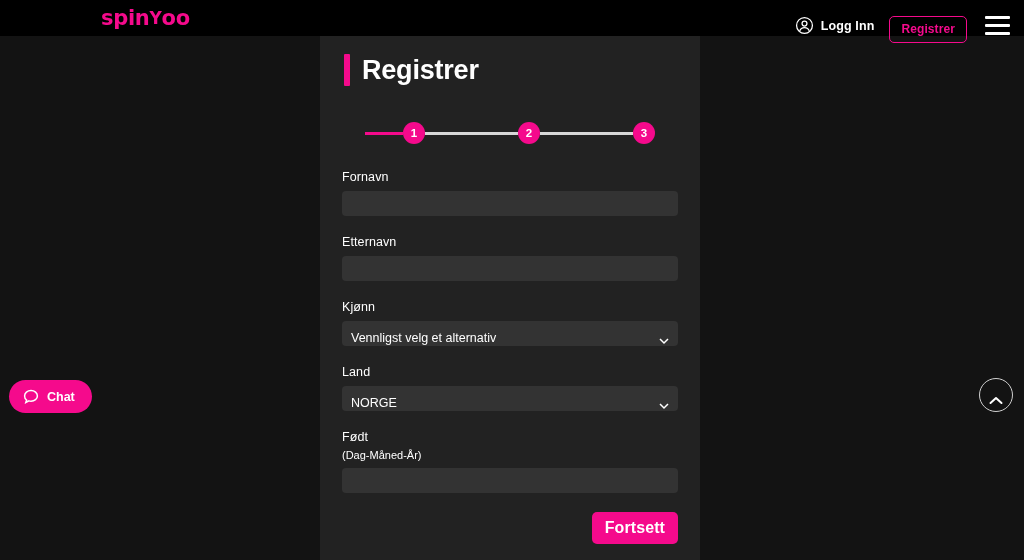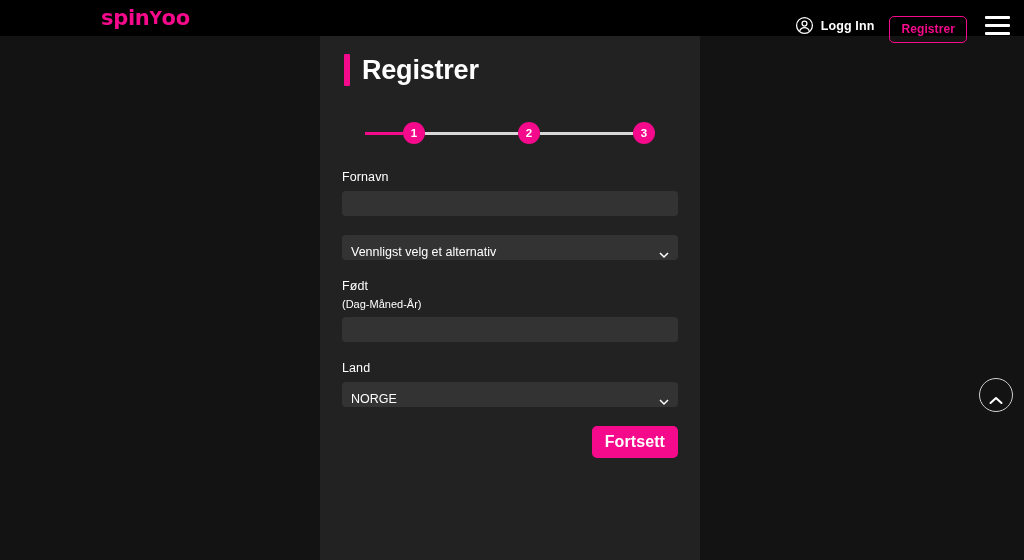--- a/index.html
+++ b/index.html
@@ -215,61 +215,74 @@
       <div class="step-circle">3</div>
     </div>
 
     <div class="form">
 
       <div class="field">
         <label class="field-label">Fornavn</label>
         <input class="text-input" type="text" value="" style="">
       </div>
 
-
-      <div class="field">
+      <div class="field">
+        <label class="field-label">Etternavn</label>
+        <input class="text-input" type="text" value="" style="">
+      </div>
+
+      <div class="field">
+        <label class="field-label">Kjønn</label>
         <div class="select-wrap">
           <select class="select-input">
             <option>Vennligst velg et alternativ</option>
           </select>
           <span class="chevron-down">
             <svg viewBox="0 0 10 7" width="10" height="7" fill="none" stroke="#ffffff" stroke-width="1.5">
               <path d="M1 1.5 L5 5.5 L9 1.5"></path>
             </svg>
           </span>
         </div>
-      </div>
-
-      <div class="field">
-        <label class="field-label">Født</label>
-        <span class="field-sublabel">(Dag-Måned-År)</span>
-        <input class="text-input" type="text" value="" style="">
       </div>
 
       <div class="field">
         <label class="field-label">Land</label>
         <div class="select-wrap">
           <select class="select-input">
             <option>NORGE</option>
           </select>
           <span class="chevron-down">
             <svg viewBox="0 0 10 7" width="10" height="7" fill="none" stroke="#ffffff" stroke-width="1.5">
               <path d="M1 1.5 L5 5.5 L9 1.5"></path>
             </svg>
           </span>
         </div>
       </div>
 
+      <div class="field">
+        <label class="field-label">Født</label>
+        <span class="field-sublabel">(Dag-Måned-År)</span>
+        <input class="text-input" type="text" value="" style="">
+      </div>
+
       <div class="submit-row">
         <button class="submit-btn">Fortsett</button>
       </div>
 
     </div>
   </div>
 
+  <div class="chat-widget">
+    <span class="chat-icon">
+      <svg viewBox="0 0 16 16" width="16" height="16" fill="none" stroke="#ffffff" stroke-width="1.5">
+        <path d="M8 1.6c3.6 0 6.4 2.3 6.4 5.3S11.6 12.2 8 12.2c-.7 0-1.4-.1-2-.3l-3.2 1.6.8-2.5C2.3 10.1 1.6 8.6 1.6 6.9 1.6 3.9 4.4 1.6 8 1.6z"></path>
+      </svg>
+    </span>
+    <span class="chat-label">Chat</span>
+  </div>
 
   <div class="scroll-top">
     <span class="chevron-up">
       <svg viewBox="0 0 14 9" width="14" height="9" fill="none" stroke="#ffffff" stroke-width="2" stroke-linecap="round" stroke-linejoin="round">
         <path d="M1.5 7 L7 2 L12.5 7"></path>
       </svg>
     </span>
   </div>
 
 </div>

